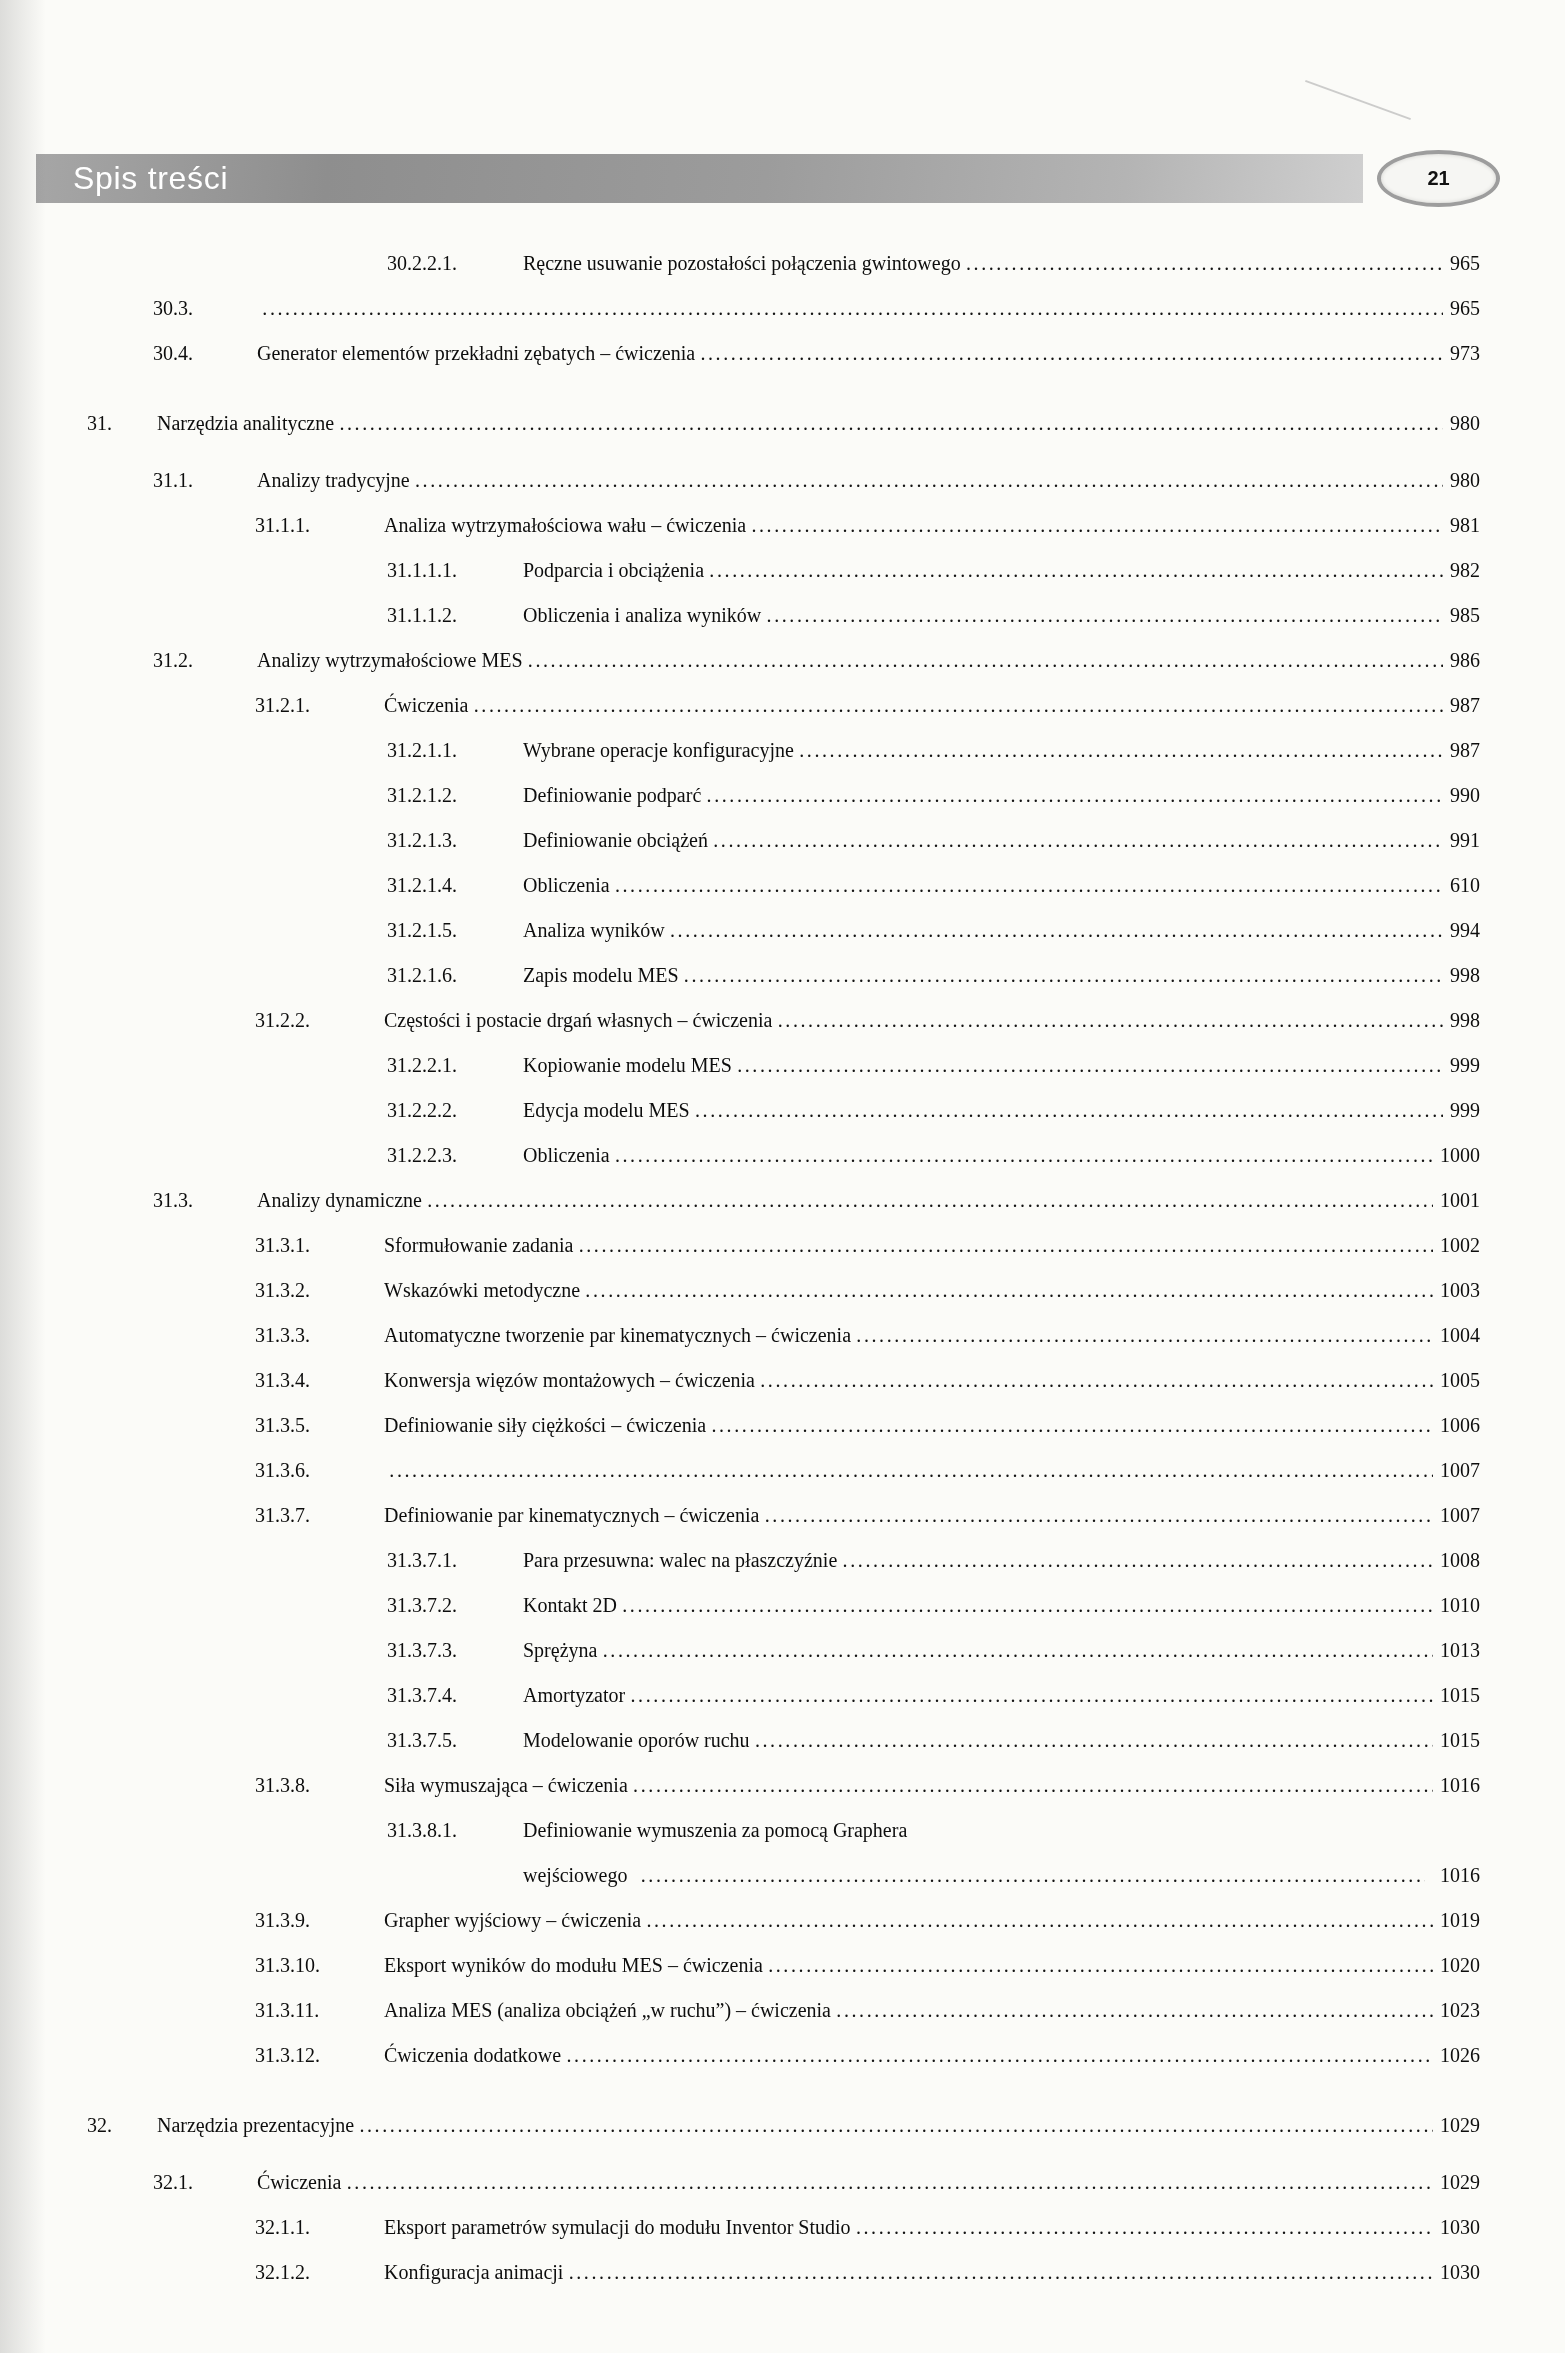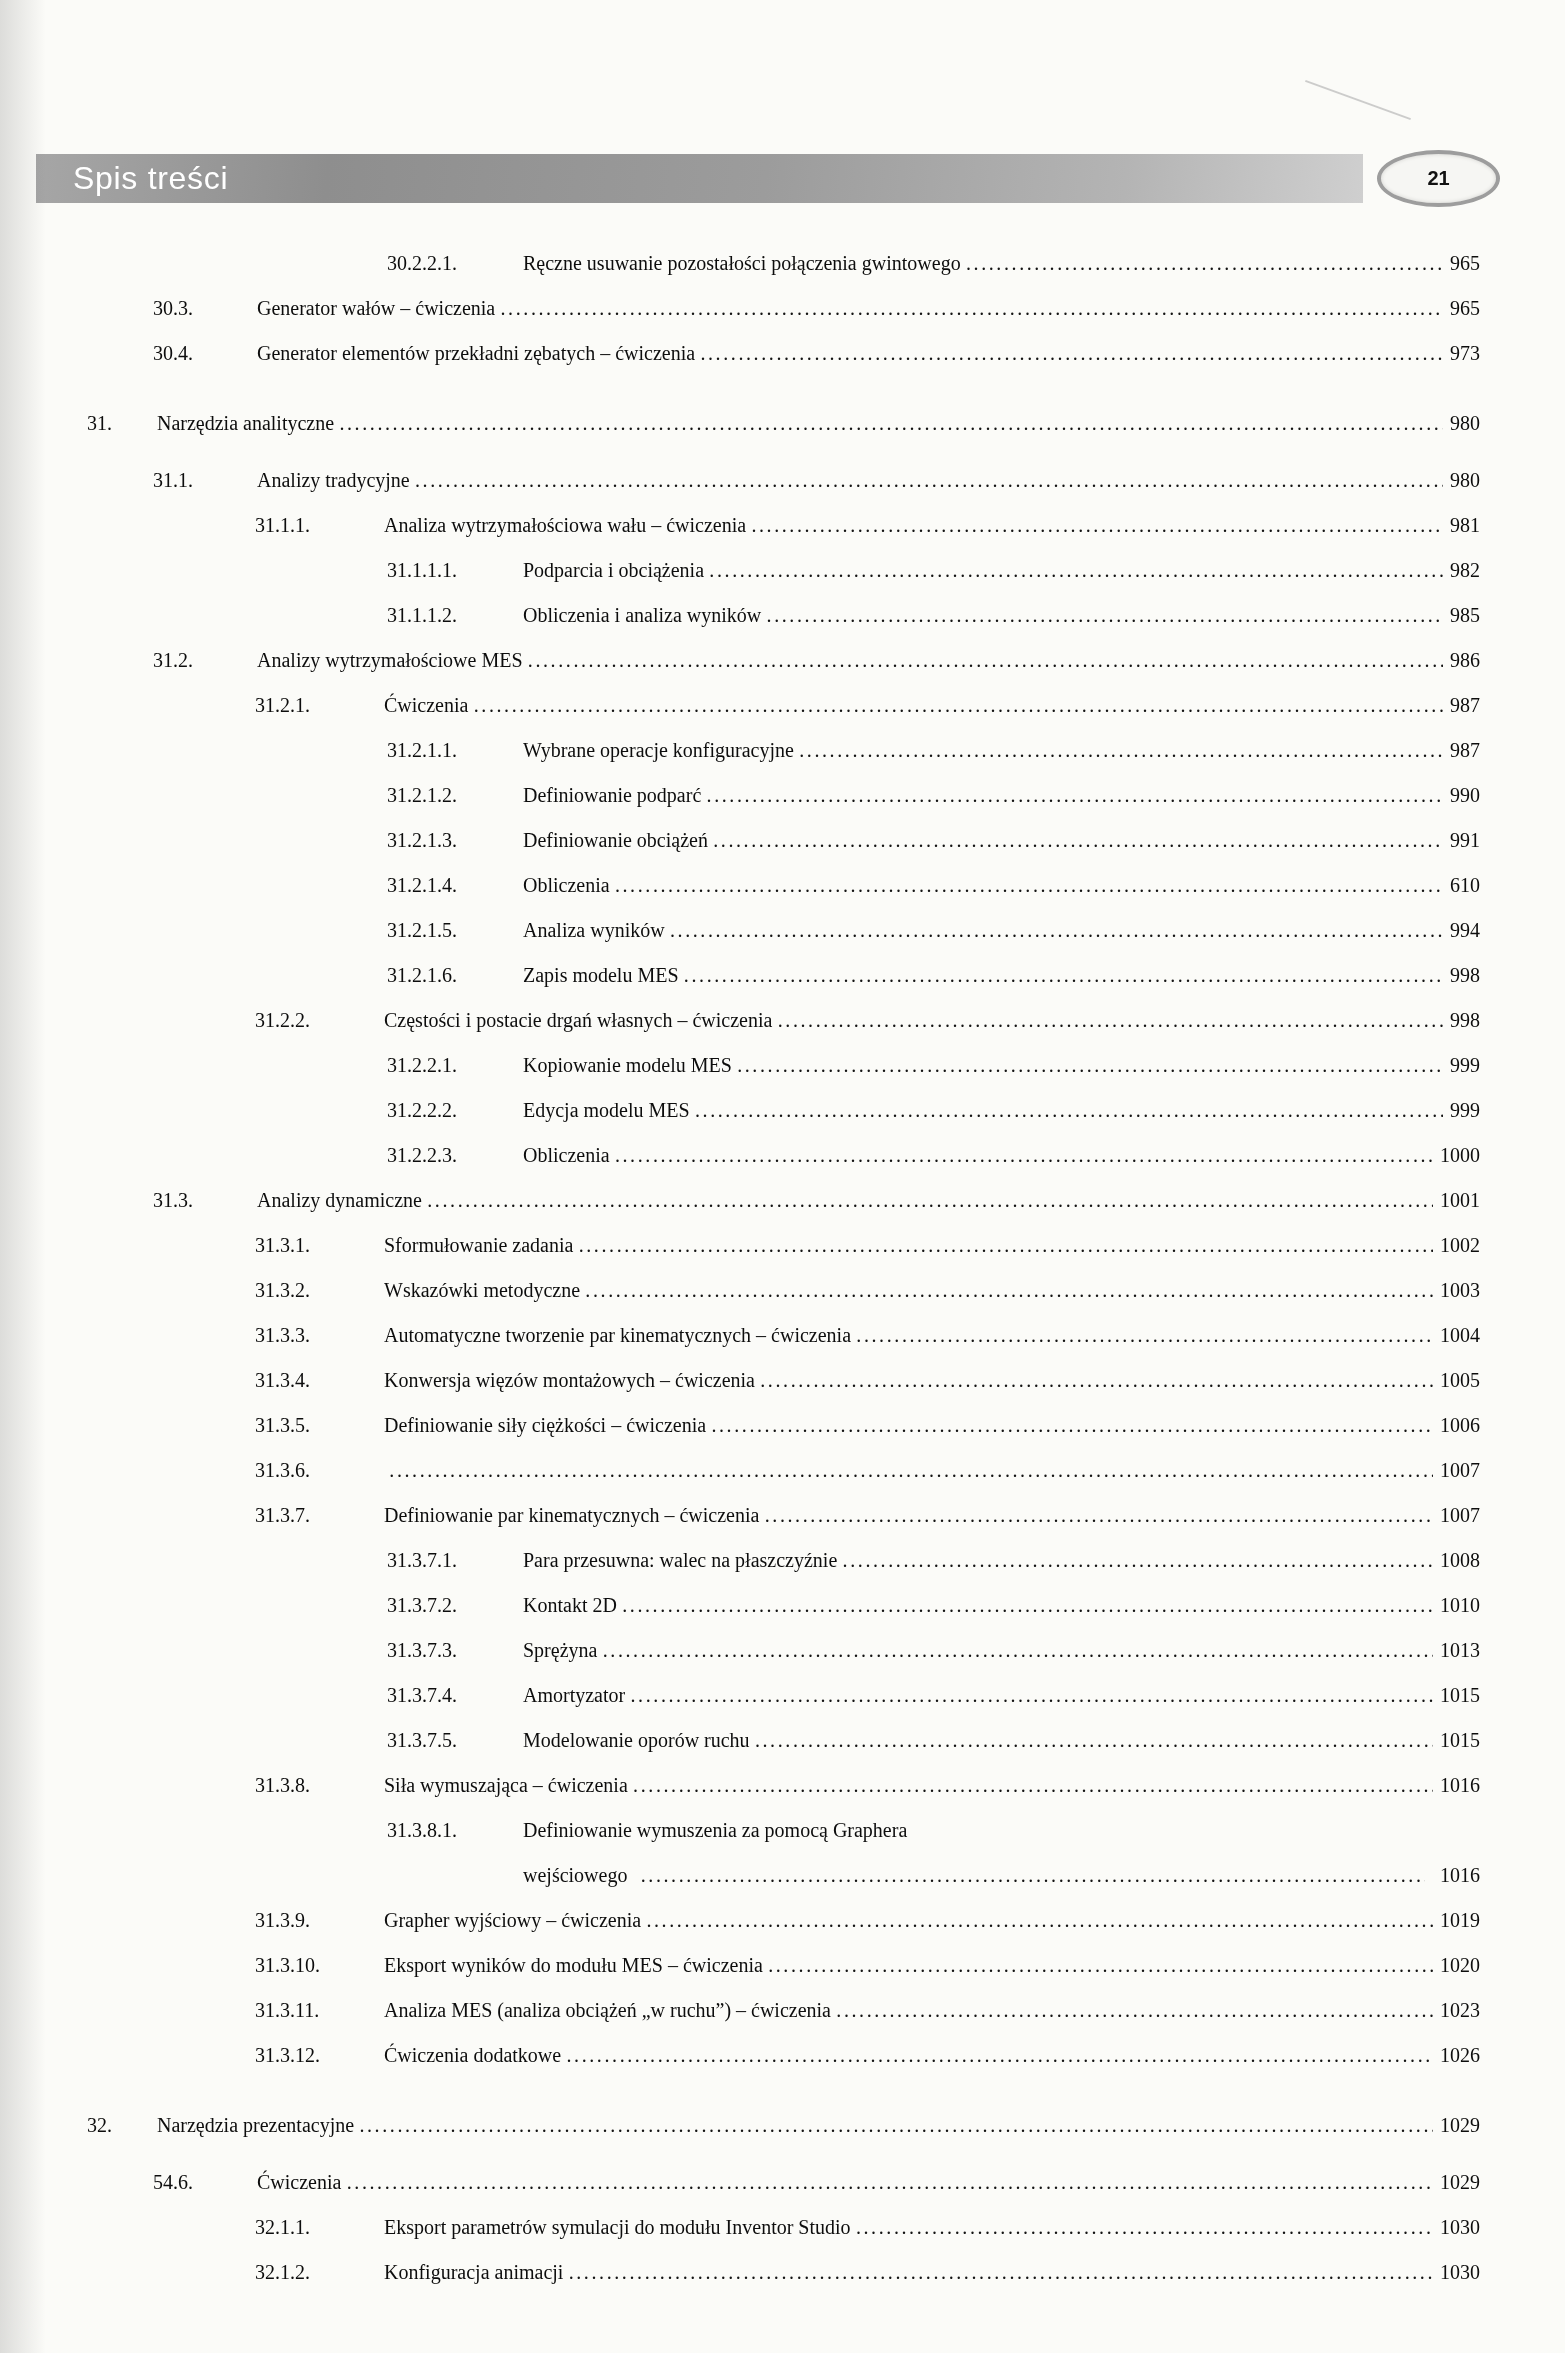--- a/index.html
+++ b/index.html
@@ -95,21 +95,20 @@
       <div class="toc-line">
         <span class="num">30.2.2.1.</span>
         <span class="title">Ręczne usuwanie pozostałości połączenia gwintowego</span>
         <span class="leader">............................................................................................................................................................................................................................</span>
         <span class="pagenum">965</span>
       </div>
     </div>
     <div class="toc-row level-2">
       <div class="toc-line">
         <span class="num">30.3.</span>
-        <span class="title">Generator wałów – ćwiczenia</span>
         <span class="leader">............................................................................................................................................................................................................................</span>
         <span class="pagenum">965</span>
       </div>
     </div>
     <div class="toc-row level-2">
       <div class="toc-line">
         <span class="num">30.4.</span>
         <span class="title">Generator elementów przekładni zębatych – ćwiczenia</span>
         <span class="leader">............................................................................................................................................................................................................................</span>
         <span class="pagenum">973</span>
@@ -408,21 +407,21 @@
     <div class="toc-row level-1 bold">
       <div class="toc-line">
         <span class="num">32.</span>
         <span class="title">Narzędzia prezentacyjne</span>
         <span class="leader">............................................................................................................................................................................................................................</span>
         <span class="pagenum">1029</span>
       </div>
     </div>
     <div class="toc-row level-2">
       <div class="toc-line">
-        <span class="num">54.6.</span>
+        <span class="num">32.1.</span>
         <span class="title">Ćwiczenia</span>
         <span class="leader">............................................................................................................................................................................................................................</span>
         <span class="pagenum">1029</span>
       </div>
     </div>
     <div class="toc-row level-3">
       <div class="toc-line">
         <span class="num">32.1.1.</span>
         <span class="title">Eksport parametrów symulacji do modułu Inventor Studio</span>
         <span class="leader">............................................................................................................................................................................................................................</span>

